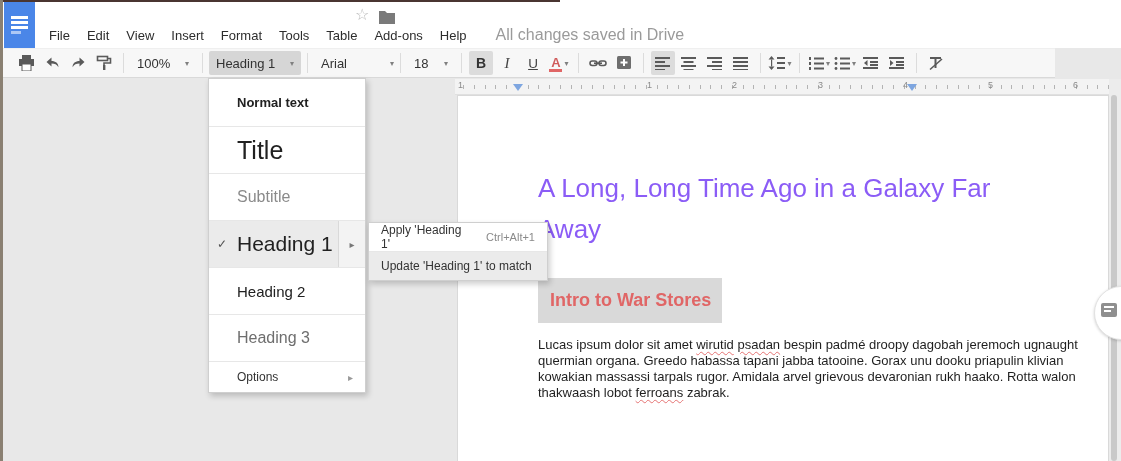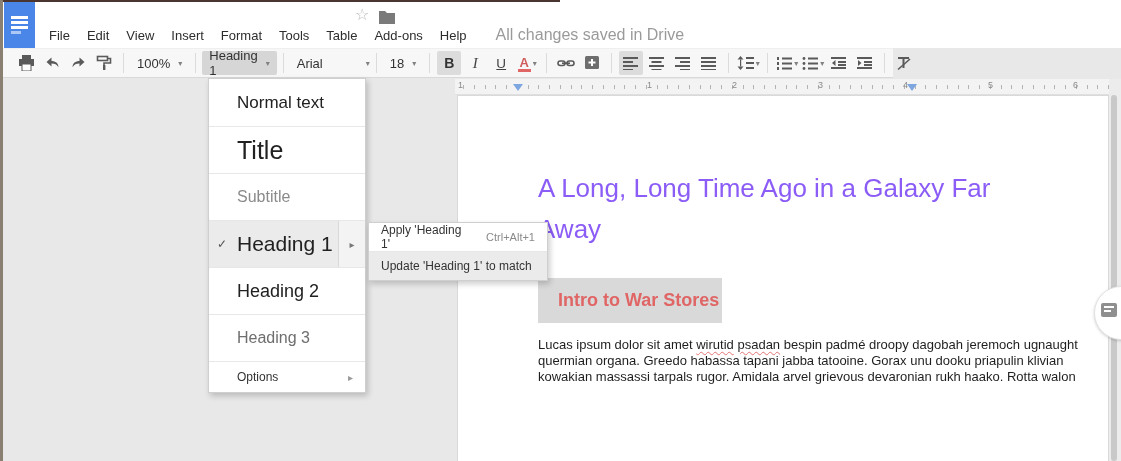--- a/index.html
+++ b/index.html
@@ -15,21 +15,21 @@
   .logo{position:absolute;left:4px;top:2px;width:31px;height:46px;background:#4a86e8;}
   .logo .bar{position:absolute;left:7px;height:3px;background:#fff;}
   .doc-name{position:absolute;left:48px;top:7px;font-size:15px;color:#1b1b1b;white-space:nowrap;}
   .star{position:absolute;left:355px;top:7px;font-size:16px;color:#b9b9b9;line-height:16px;}
   .folder{position:absolute;left:379px;top:11px;}
   .menubar{position:absolute;left:49px;top:27px;display:flex;align-items:center;height:16px;}
   .menubar .mitem{font-size:13px;color:#2d2d2d;margin-right:17px;cursor:default;}
   .save-status{font-size:16px;color:#9a9a9a;margin-left:12px;white-space:nowrap;}
 
   
-  .toolbar{position:absolute;left:0;top:48px;width:893px;height:30px;background:#f7f7f7;
+  .toolbar{position:absolute;left:0;top:48px;width:1055px;height:30px;background:#f7f7f7;
     border-top:1px solid #efefef;border-bottom:1px solid #d9d9d9;box-sizing:border-box;
     display:flex;align-items:center;padding-left:13px;z-index:6;}
   .tbtn{height:24px;min-width:24px;border-radius:2px;display:flex;align-items:center;
     justify-content:center;margin:0 1px;color:#5a5a5a;}
   .tbtn.active{background:#dcdcdc;}
   .tsep{width:1px;height:20px;background:#dcdcdc;margin:0 6px;flex:none;}
   .tdrop{height:24px;border-radius:2px;display:flex;align-items:center;justify-content:space-between;
     padding:0 7px;font-size:13px;color:#333;}
   .tdrop .arr{font-size:8px;color:#808080;margin-left:8px;}
   .tdrop.open{background:#d6d6d6;}
@@ -47,21 +47,21 @@
   .ruler .tick{position:absolute;top:6px;width:1px;height:4px;background:#b3b3b3;}
   .ruler .num{position:absolute;top:1px;font-size:9px;color:#8a8a8a;}
   .ruler .marker{position:absolute;top:5px;width:0;height:0;border-left:5px solid transparent;
     border-right:5px solid transparent;border-top:7px solid #7ea6e0;}
 
   
   .page{position:absolute;left:457px;top:95px;width:652px;height:366px;background:#fff;
     border:1px solid #d9d9d9;border-bottom:none;box-sizing:border-box;z-index:3;}
   .doc-title{position:absolute;left:80px;top:72px;font-size:26px;line-height:41px;color:#8b5cf6;white-space:nowrap;}
   .doc-heading{position:absolute;left:80px;top:182px;width:184px;height:45px;display:flex;align-items:center;}
-  .doc-heading span{font-size:18px;font-weight:bold;padding-left:20px;white-space:nowrap;}
+  .doc-heading span{font-size:18px;font-weight:bold;padding-left:12px;white-space:nowrap;}
   .doc-body{position:absolute;left:80px;top:241px;font-size:13px;line-height:16.1px;color:#1f1f1f;}
   .doc-body .bline{white-space:nowrap;}
   .sp{text-decoration:underline;text-decoration-style:wavy;text-decoration-color:#e57373;
     text-decoration-thickness:1px;text-underline-offset:2px;}
 
   
   .right-strip{position:absolute;left:1109px;top:79px;width:12px;height:382px;background:#ececec;z-index:4;}
   .scroll-thumb{position:absolute;left:1111px;top:95px;width:6px;height:366px;background:#c9c9c9;
     border-radius:3px;z-index:7;}
   .comment-fab{position:absolute;left:1094px;top:286px;width:52px;height:52px;border-radius:50%;
@@ -74,25 +74,25 @@
   .stylemenu{position:absolute;left:208px;top:78px;width:158px;background:#fff;
     border:1px solid #cfcfcf;box-shadow:2px 3px 6px rgba(0,0,0,.2);z-index:20;box-sizing:border-box;}
   .srow{position:relative;display:flex;align-items:center;height:47px;border-top:1px solid #e7e7e7;
     padding-left:28px;box-sizing:border-box;color:#212121;background:#fff;}
   .srow:first-child{border-top:none;}
   .srow.sel{background:#ebebeb;}
   .srow .check{position:absolute;left:8px;font-size:12px;color:#555;}
   .srow .subbox{position:absolute;right:0;top:0;width:27px;height:100%;border-left:1px solid #d9d9d9;
     background:#f3f3f3;display:flex;align-items:center;justify-content:center;box-sizing:border-box;
     font-size:10px;color:#777;}
-  .k-normal{font-size:17px;}
+  .k-normal{font-size:13px;font-weight:bold;}
   .k-title{font-size:25px;}
   .k-subtitle{font-size:16px;color:#8a8a8a;}
   .k-h1{font-size:21px;}
-  .k-h2{font-size:18px;text-align:center;}
+  .k-h2{font-size:15px;text-align:center;}
   .k-h3{font-size:16px;color:#6e6e6e;}
   .srow.k-options{height:31px;font-size:12px;color:#333;padding-right:12px;}
   .srow.k-options .optarr{position:absolute;right:12px;font-size:10px;color:#999;}
 
   
   .submenu{position:absolute;left:368px;top:222px;width:180px;background:#fff;
     border:1px solid #cfcfcf;box-shadow:2px 3px 6px rgba(0,0,0,.2);z-index:30;box-sizing:border-box;}
   .subrow{display:flex;align-items:center;justify-content:space-between;height:28px;
     padding:0 12px;font-size:12px;color:#333;border-top:1px solid #e7e7e7;}
   .subrow:first-child{border-top:none;}
@@ -408,20 +408,21 @@
         <div>A Long, Long Time Ago in a Galaxy Far</div>
         <div>Away</div>
       </div>
     <div class="doc-heading" id="docHeadingWrap" style="background: rgb(217, 217, 217);">
       <span id="docHeadingText" style="color: rgb(224, 102, 102);">Intro to War Stores</span>
     </div>
     <div class="doc-body" id="docBody">
         <div class="bline">Lucas ipsum dolor sit amet <span class="sp">wirutid</span> <span class="sp">psadan</span> bespin padmé droopy dagobah jeremoch ugnaught</div>
         <div class="bline">quermian organa. Greedo habassa tapani jabba tatooine. Gorax unu dooku priapulin klivian</div>
         <div class="bline">kowakian massassi tarpals rugor. Amidala arvel grievous devaronian rukh haako. Rotta walon</div>
+        <div class="bline">thakwaash lobot <span class="sp">ferroans</span> zabrak.</div>
       </div>
   </div>
 
   <div class="right-strip"></div>
   <div class="scroll-thumb"></div>
   <div class="comment-fab"></div>
   <div class="comment-fab-icon">
     <i style="top:3px;width:10px;"></i>
       <i style="top:7px;width:7px;"></i>
   </div>

